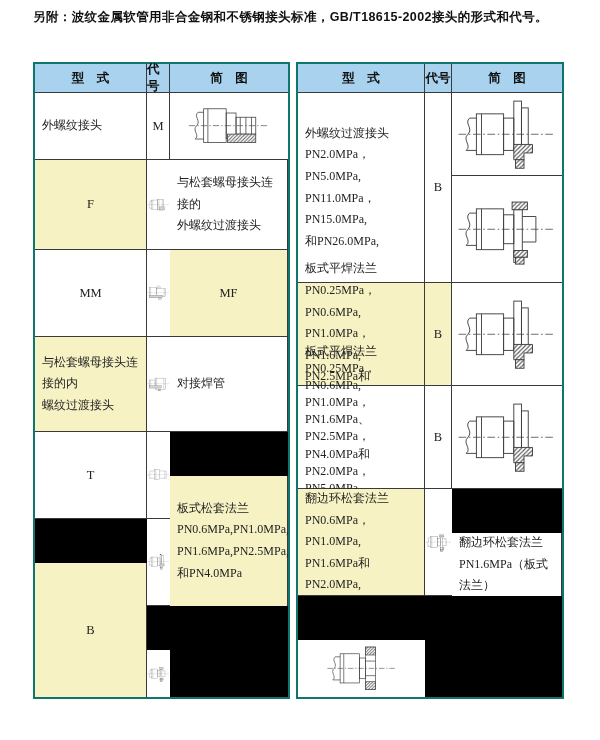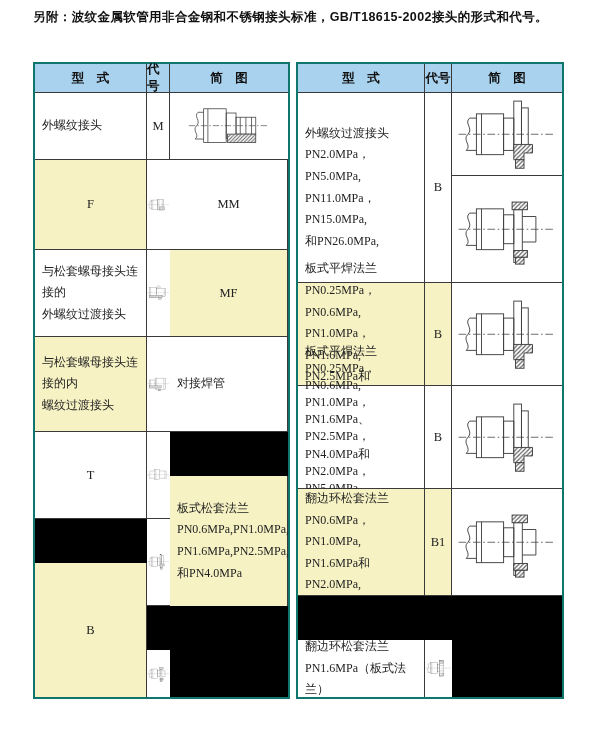--- a/index.html
+++ b/index.html
@@ -88,23 +88,23 @@
             <rect x="24" y="21" width="32" height="48"></rect>
             <line x1="30" y1="21" x2="30" y2="69"></line>
             <rect x="56" y="17" width="30" height="56"></rect>
             <line x1="62" y1="17" x2="62" y2="73"></line>
             <line x1="80" y1="17" x2="80" y2="73"></line>
             <rect class="h" x="64" y="57" width="28" height="16"></rect>
             <line class="cl" x1="3" y1="45" x2="117" y2="45"></line>
           </svg>
         </div>
 
-      <div class="cell code">MM</div>
       <div class="cell type">与松套螺母接头连接的
 外螺纹过渡接头</div>
+      <div class="cell code">MM</div>
       <div class="cell fig lc">
           <svg class="diag" viewBox="0 0 120 90" preserveAspectRatio="xMidYMid meet">
             <rect x="12" y="20" width="38" height="50"></rect>
             <line x1="18" y1="20" x2="18" y2="70"></line>
             <polygon points="50,20 54,10 66,10 70,20"></polygon>
             <rect x="50" y="24" width="46" height="42"></rect>
             <line x1="90" y1="24" x2="90" y2="66"></line>
             <rect class="h" x="12" y="58" width="70" height="12"></rect>
             <rect class="h" x="62" y="70" width="12" height="9"></rect>
             <line class="cl" x1="3" y1="45" x2="117" y2="45"></line>
@@ -268,21 +268,20 @@
             <rect x="77" y="14" width="8" height="50"></rect>
             <path class="h" d="M68,57 h22 v10 h-10 v8 h-12 z"></path>
             <rect class="h" x="70" y="75" width="10" height="10"></rect>
             <line class="cl" x1="3" y1="45" x2="117" y2="45"></line>
           </svg>
         </div>
 
       <div class="cell type hl">翻边环松套法兰
 PN0.6MPa，PN1.0MPa,
 PN1.6MPa和PN2.0MPa,</div>
-      <div class="cell code hl">B1</div>
       <div class="cell fig lc">
           <svg class="diag" viewBox="0 0 120 90" preserveAspectRatio="xMidYMid meet">
             <path d="M16,26 C9,32 21,38 14,45 C7,52 19,58 12,64"></path>
             <line x1="16" y1="26" x2="24" y2="26"></line>
             <line x1="12" y1="64" x2="24" y2="64"></line>
             <rect x="24" y="21" width="32" height="48"></rect>
             <line x1="30" y1="21" x2="30" y2="69"></line>
             <rect x="56" y="28" width="12" height="34"></rect>
             <rect x="68" y="22" width="10" height="62"></rect>
             <line x1="78" y1="30" x2="94" y2="30"></line>

